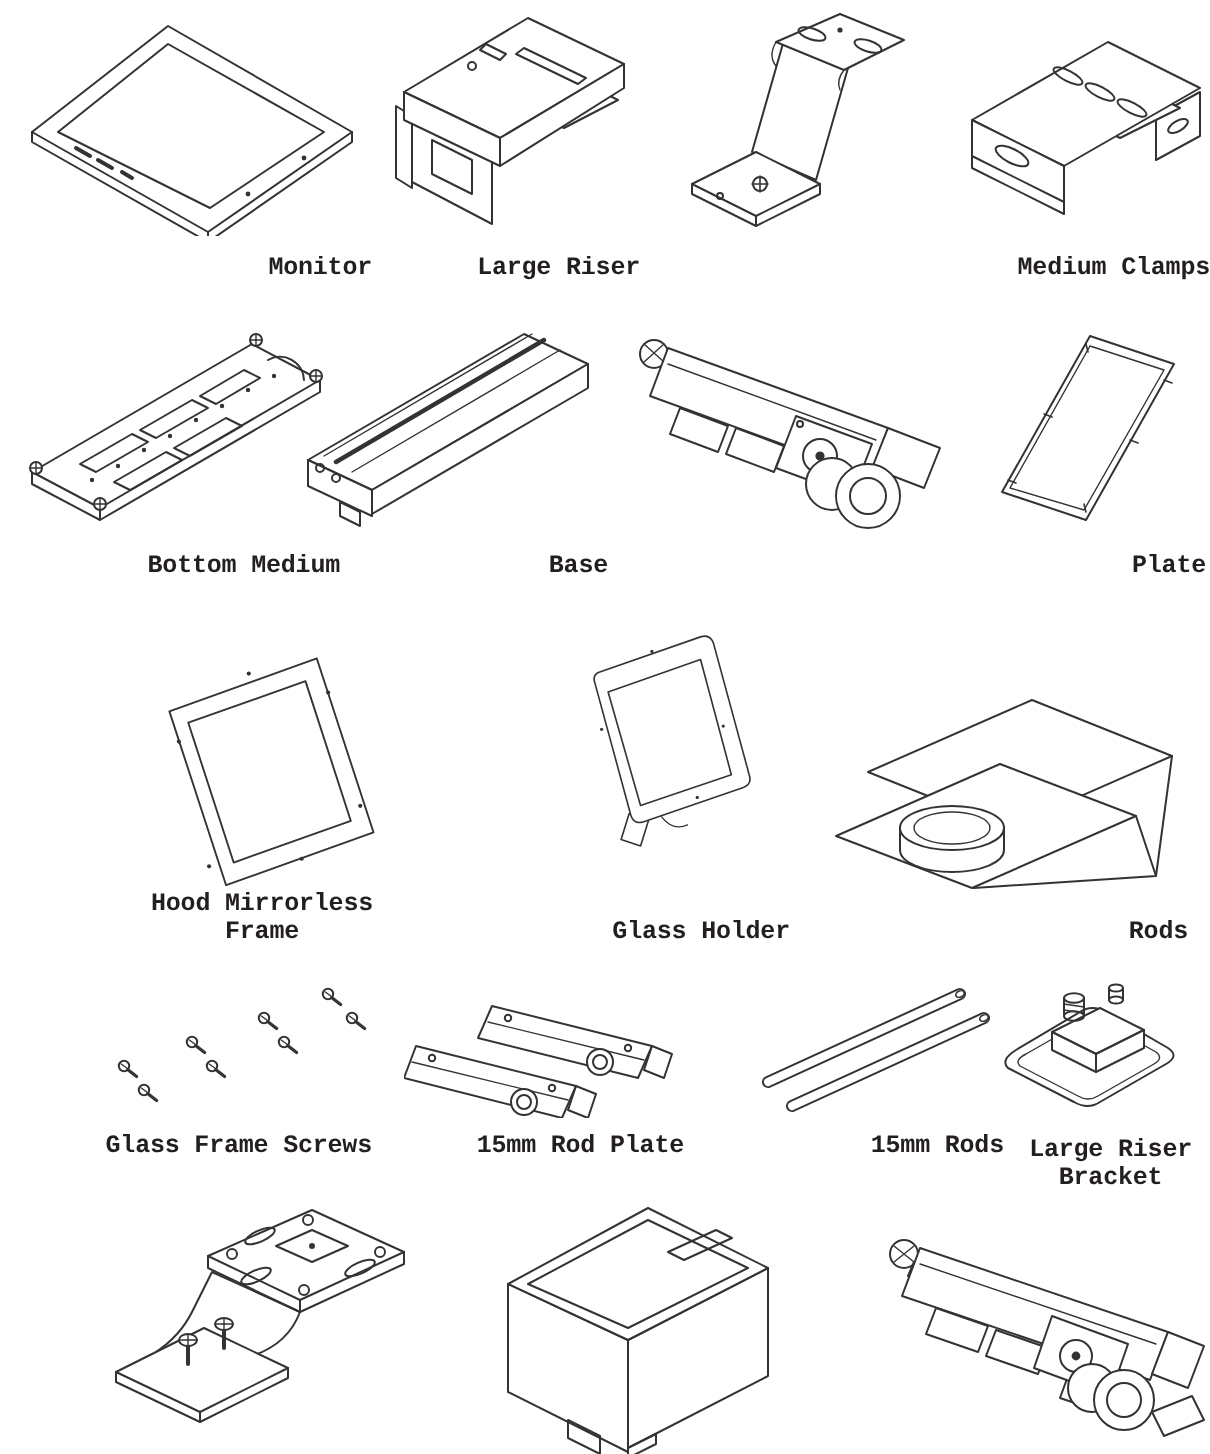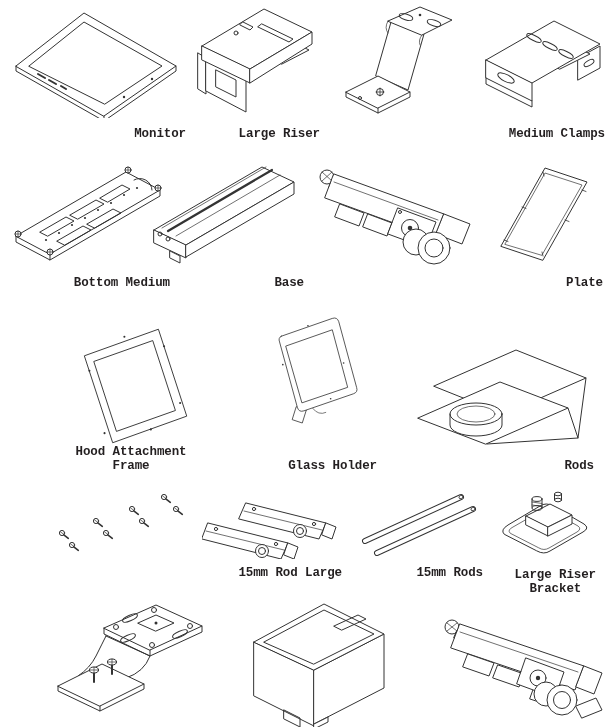--- a/index.html
+++ b/index.html
@@ -184,24 +184,24 @@
         <g fill="currentColor" stroke="none">
           <circle cx="31" cy="58" r="1.1"></circle>
             <circle cx="47" cy="124" r="1.1"></circle>
             <circle cx="110" cy="32" r="1.1"></circle>
           <circle cx="127" cy="92" r="1.1"></circle>
             <circle cx="68" cy="22" r="1.1"></circle>
             <circle cx="96" cy="120" r="1.1"></circle>
         </g>
       </g>
     </svg>
-    <div class="lbl">Hood Attachment Frame</div>
-  </div>
-
-  <div class="part" style="left:247px;top:316px;width:130px;height:158px;gap:33px;">
+    <div class="lbl">Hood Mirrorless Frame</div>
+  </div>
+
+  <div class="part" style="left:265px;top:316px;width:130px;height:158px;gap:33px;">
     <svg class="art" width="130" height="136" viewBox="0 0 130 136">
       <g fill="#fff" stroke="currentColor" stroke-width="1" stroke-linejoin="round" stroke-linecap="round">
         <polygon points="46,112 58,116 53,132 41,128"></polygon>
         <path d="M27,25 L90,3 Q96,1 98,7 L120,88 Q122,94 116,96 L55,117 Q49,119 47,113 L25,32 Q23,27 27,25 Z"></path>
         <polygon points="33,37 90,17 109,88 53,107" fill="none"></polygon>
         <path d="M66,114 q7,9 16,5" fill="none" stroke-width=".8"></path>
         <g fill="currentColor" stroke="none">
           <circle cx="29" cy="60" r="1"></circle>
             <circle cx="104" cy="58" r="1"></circle>
             <circle cx="60" cy="12" r="1"></circle>
@@ -264,20 +264,21 @@
             <path d="M1.8,1.8 l4.5,3.5" stroke-width="1.6"></path>
             <path d="M-1.4,-1 l2.8,2" stroke-width=".7"></path>
           </g>
         <g transform="translate(36,58)">
             <circle r="2.6"></circle>
             <path d="M1.8,1.8 l4.5,3.5" stroke-width="1.6"></path>
             <path d="M-1.4,-1 l2.8,2" stroke-width=".7"></path>
           </g>
       </g>
     </svg>
+    <div class="lbl">Glass Frame Screws</div>
   </div>
 
   <div class="part" style="left:202px;top:483px;width:140px;height:98px;">
     <svg class="art" width="140" height="76" viewBox="0 0 140 76">
       <g fill="#fff" stroke="currentColor" stroke-width="1" stroke-linejoin="round" stroke-linecap="round">
         <polygon points="44,20 124,40 117,56 37,36"></polygon>
         <path d="M42,28 L120,47" fill="none" stroke-width=".7"></path>
         <circle cx="52" cy="26" r="1.6" fill="none"></circle>
           <circle cx="112" cy="41" r="1.6" fill="none"></circle>
         <polygon points="124,40 134,44 130,56 120,52"></polygon>
@@ -285,24 +286,24 @@
           <circle cx="98" cy="48" r="3.5" fill="none"></circle>
         <polygon points="6,40 86,60 79,76 0,56"></polygon>
         <path d="M4,48 L82,67" fill="none" stroke-width=".7"></path>
         <circle cx="14" cy="46" r="1.6" fill="none"></circle>
           <circle cx="74" cy="61" r="1.6" fill="none"></circle>
         <polygon points="86,60 96,64 92,76 82,72"></polygon>
         <circle cx="60" cy="68" r="6.5"></circle>
           <circle cx="60" cy="68" r="3.5" fill="none"></circle>
       </g>
     </svg>
-    <div class="lbl">15mm Rod Large</div>
-  </div>
-
-  <div class="part" style="left:349px;top:487px;width:134px;height:94px;">
+    <div class="lbl">15mm Rod Plate</div>
+  </div>
+
+  <div class="part" style="left:368px;top:487px;width:134px;height:94px;">
     <svg class="art" width="134" height="72" viewBox="0 0 134 72">
       <g stroke-linecap="round">
         <line x1="16" y1="54" x2="112" y2="10" stroke="currentColor" stroke-width="6"></line>
         <line x1="16" y1="54" x2="112" y2="10" stroke="#fff" stroke-width="4"></line>
         <line x1="28" y1="66" x2="124" y2="22" stroke="currentColor" stroke-width="6"></line>
         <line x1="28" y1="66" x2="124" y2="22" stroke="#fff" stroke-width="4"></line>
         <ellipse cx="112" cy="10" rx="2.2" ry="1.5" transform="rotate(-25 112 10)" fill="none" stroke="currentColor" stroke-width=".8"></ellipse>
         <ellipse cx="124" cy="22" rx="2.2" ry="1.5" transform="rotate(-25 124 22)" fill="none" stroke="currentColor" stroke-width=".8"></ellipse>
       </g>
     </svg>

